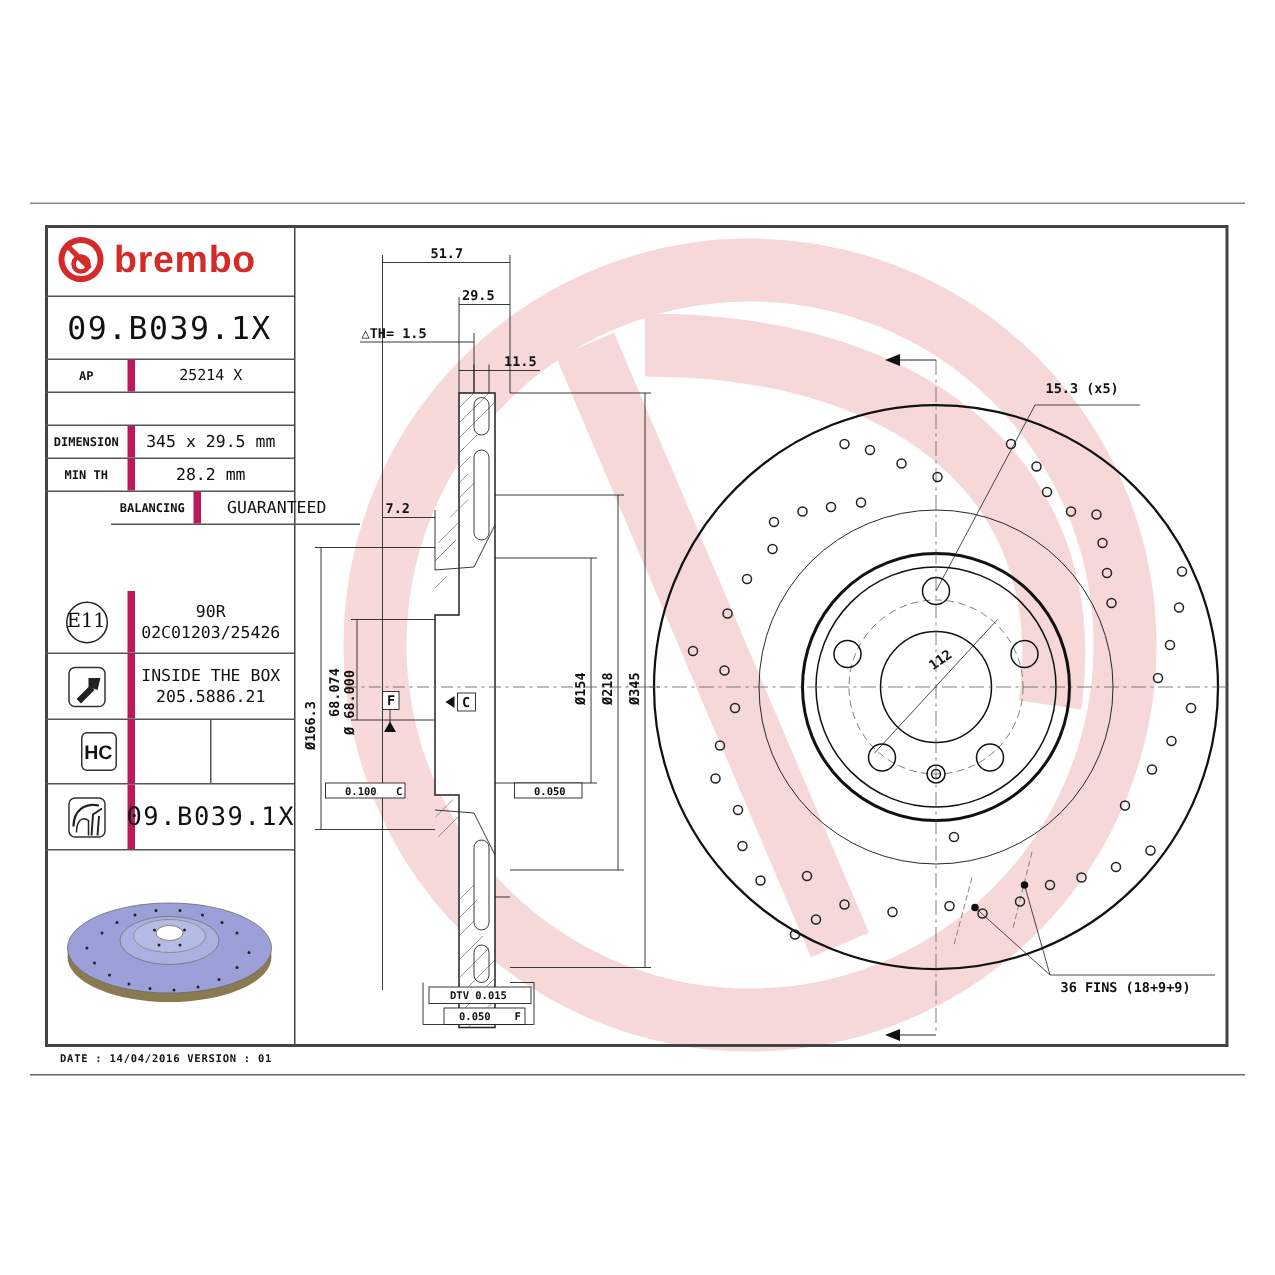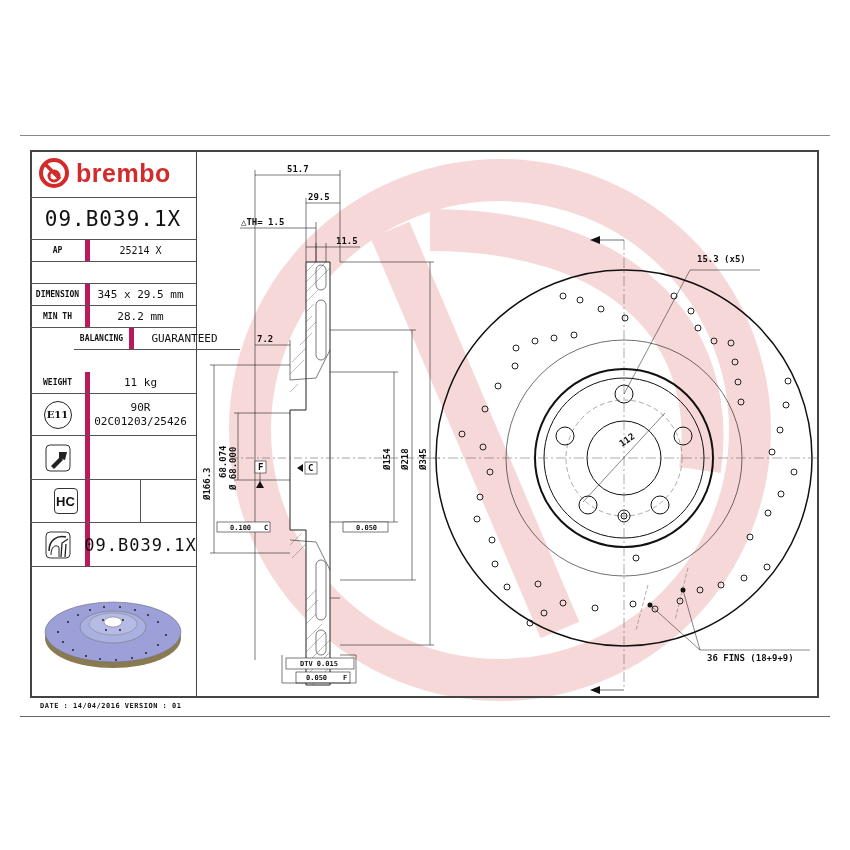--- a/index.html
+++ b/index.html
@@ -55,40 +55,40 @@
     <div class="cell-r">345 x 29.5 mm</div>
   </div>
   <div class="row" style="top:156px;height:22px;">
     <div class="cell-l">MIN TH</div>
     <div class="cell-r">28.2 mm</div>
   </div>
   <div class="row" style="top:178px;height:22px;margin-left:44px;">
     <div class="cell-l">BALANCING</div>
     <div class="cell-r">GUARANTEED</div>
   </div>
-  <div class="row" style="top:222px;height:22px;">
-    <div class="cell-l">WEIGHT</div>
-    <div class="cell-r">11 kg</div>
-  </div>
   <div class="row" style="top:244px;height:42px;">
     <div class="cell-l">
-      <div style="width:26px;height:26px;border:1.5px solid #222;border-radius:50%;display:flex;align-items:center;justify-content:center;font-family:'DejaVu Serif',serif;font-size:10px;font-weight:bold;">E11</div>
+      <div style="width:26px;height:26px;border:1.5px solid #222;border-radius:50%;display:flex;align-items:center;justify-content:center;font-family:'DejaVu Serif',serif;font-size:13px;font-weight:normal;">E11</div>
     </div>
     <div class="cell-r">
       <span>90R</span>
       <span>02C01203/25426</span>
     </div>
   </div>
   <div class="row" style="top:286px;height:44px;">
     <div class="cell-l">
       <svg width="26" height="28" viewBox="0 0 26 28">
         <rect x="1" y="1" width="24" height="26" rx="4" fill="none" stroke="#333" stroke-width="1"></rect>
         <path d="M6 22 L15 13 L18 16 L9 25 Z" fill="#222"></path>
         <path d="M14 8 L22 8 L20 16 L14 14 Z" fill="#222"></path>
       </svg>
+    </div>
+    <div class="cell-r">
+      <span>INSIDE THE BOX</span>
+      <span>205.5886.21</span>
     </div>
   </div>
   <div class="row" style="top:330px;height:43px;">
     <div class="cell-l">
       <div style="width:22px;height:24px;border:1px solid #333;border-radius:4px;display:flex;align-items:center;justify-content:center;font-family:'Liberation Sans',sans-serif;font-weight:bold;font-size:13px;margin-left:16px;">HC</div>
     </div>
     <div style="position:absolute;left:110px;top:0;bottom:0;border-left:1px solid #555;"></div>
   </div>
   <div class="row" style="top:373px;height:44px;">
     <div class="cell-l">

